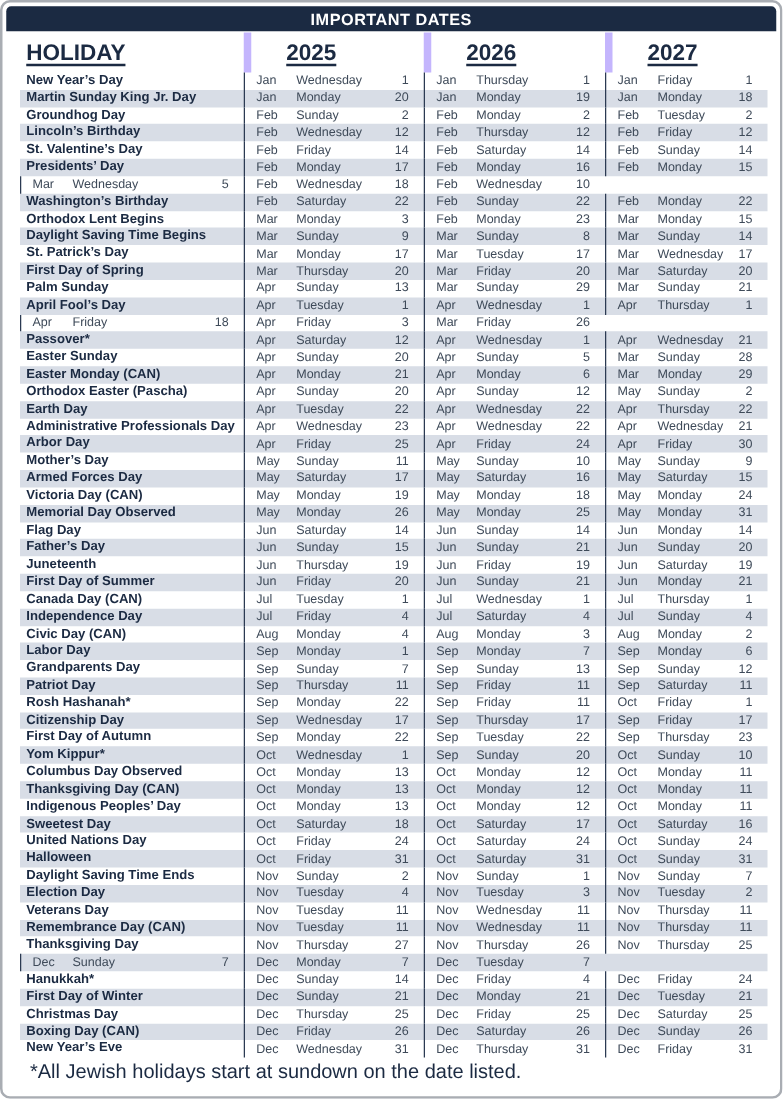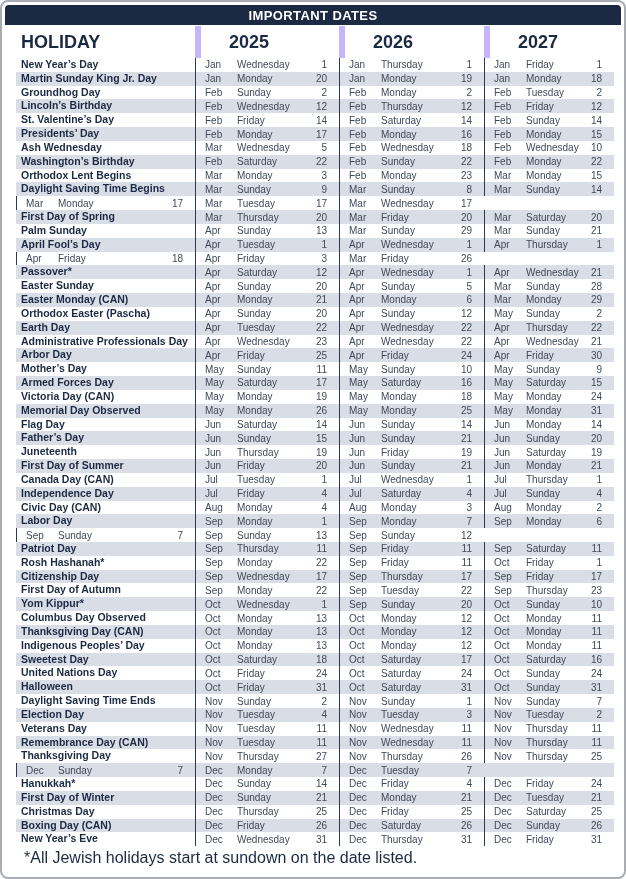--- a/index.html
+++ b/index.html
@@ -23,20 +23,21 @@
   }
   .header-row {
     position:absolute; top:24px; left:14px; width:598px; height:32px;
     display:grid; grid-template-columns:179px 144px 145px 130px;
   }
   .header-cell {
     display:flex; align-items:center;
     font-size:18px; font-weight:bold; color:#1b2a42;
   }
   .header-cell .hdr-text {
+    text-decoration:underline;
     text-underline-offset:3px;
     text-decoration-thickness:2px;
   }
   .header-cell.name-hdr { padding-left:5px; }
   .header-cell.year-hdr { border-left:6px solid #c4b5fd; padding-left:28px; }
   .rows { position:absolute; top:56px; left:14px; width:598px; }
   .row {
     display:grid; grid-template-columns:179px 144px 145px 130px;
     height:13.84px; align-items:center;
   }
@@ -194,21 +195,20 @@
       <span class="num">16</span>
     </div>
     <div class="year-cell">
       <span class="mon">Feb</span>
       <span class="wd">Monday</span>
       <span class="num">15</span>
     </div>
   </div>
 
   <div class="row">
-    <div class="name-cell">Ash Wednesday</div>
     <div class="year-cell">
       <span class="mon">Mar</span>
       <span class="wd">Wednesday</span>
       <span class="num">5</span>
     </div>
     <div class="year-cell">
       <span class="mon">Feb</span>
       <span class="wd">Wednesday</span>
       <span class="num">18</span>
     </div>
@@ -270,20 +270,21 @@
       <span class="num">8</span>
     </div>
     <div class="year-cell">
       <span class="mon">Mar</span>
       <span class="wd">Sunday</span>
       <span class="num">14</span>
     </div>
   </div>
 
   <div class="row">
+    <div class="name-cell">St. Patrick’s Day</div>
     <div class="year-cell">
       <span class="mon">Mar</span>
       <span class="wd">Monday</span>
       <span class="num">17</span>
     </div>
     <div class="year-cell">
       <span class="mon">Mar</span>
       <span class="wd">Tuesday</span>
       <span class="num">17</span>
     </div>
@@ -724,20 +725,21 @@
       <span class="num">7</span>
     </div>
     <div class="year-cell">
       <span class="mon">Sep</span>
       <span class="wd">Monday</span>
       <span class="num">6</span>
     </div>
   </div>
 
   <div class="row">
+    <div class="name-cell">Grandparents Day</div>
     <div class="year-cell">
       <span class="mon">Sep</span>
       <span class="wd">Sunday</span>
       <span class="num">7</span>
     </div>
     <div class="year-cell">
       <span class="mon">Sep</span>
       <span class="wd">Sunday</span>
       <span class="num">13</span>
     </div>

